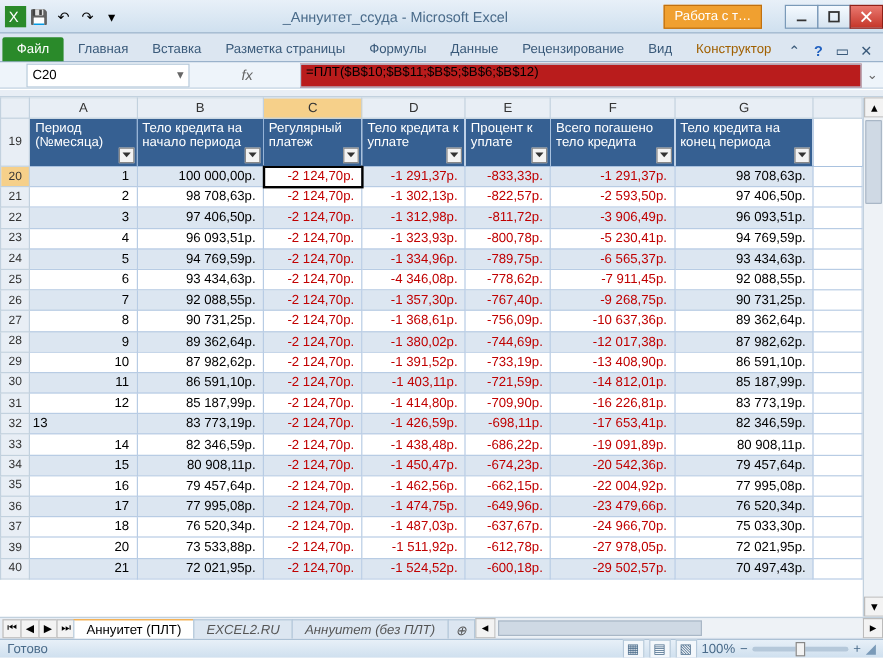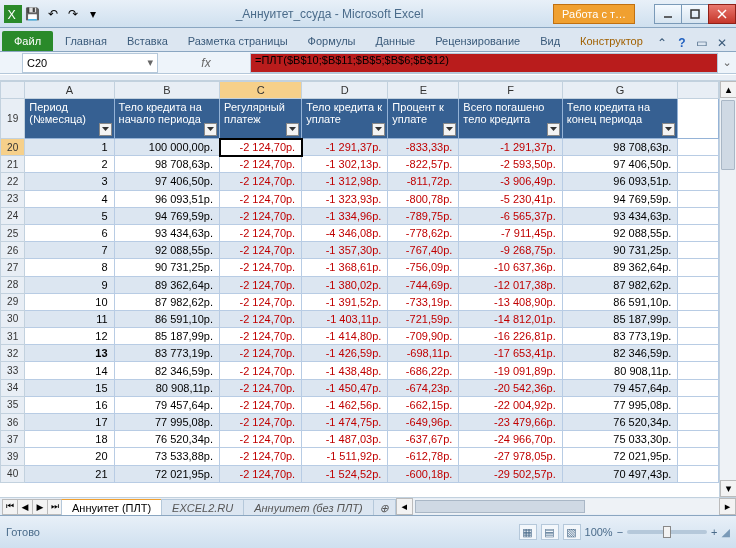--- a/index.html
+++ b/index.html
@@ -66,21 +66,21 @@
 .hscroll-row { height:18px; display:flex; background:#e8eef5; border-top:1px solid #c2d1de; }
 .tabs { display:flex; align-items:center; padding-left:2px; gap:-1px; }
 .tab-nav { display:flex; }
 .tab-nav span { width:16px; height:16px; border:1px solid #bbb; background:#f3f3f3; display:inline-flex; align-items:center; justify-content:center; font-size:9px; margin-right:-1px; }
 .sheet-tab { padding:2px 10px; background:#fff; border:1px solid #b5c8da; border-top:1px solid #f0a030; border-bottom:none; margin-left:-1px; font-size:11px; position:relative; top:1px; }
 .sheet-tab.inactive { background:#dce6f1; border-top-color:#b5c8da; color:#555;font-style:italic; }
 .hscroll { flex:1; display:flex; align-items:center; }
 .hscroll .track { flex:1; height:15px; background:#eef2f6; position:relative; }
 .hscroll .thumb { position:absolute; top:1px; bottom:1px; left:2px; width:170px; background:#cfd9e4; border:1px solid #a9b7c6; }
 
-.statusbar { height:33px; background:linear-gradient(to bottom,#e8f0f8,#cfe0ef); border-top:1px solid #8aa6c1; display:flex; align-items:center; padding:0 6px; font-size:11px; color:#4a6b8a; }
+.statusbar { height:16px; background:linear-gradient(to bottom,#e8f0f8,#cfe0ef); border-top:1px solid #8aa6c1; display:flex; align-items:center; padding:0 6px; font-size:11px; color:#4a6b8a; }
 .statusbar .right { margin-left:auto; display:flex; align-items:center; gap:4px; }
 .zoom-track { width:80px; height:4px; background:#b5c8da; position:relative; border-radius:2px; }
 .zoom-thumb { position:absolute; width:8px; height:12px; background:#f3f3f3; border:1px solid #888; top:-4px; left:36px; }
 .view-btn { width:18px;height:16px;border:1px solid #b5c8da;background:#f3f7fb;display:inline-flex;align-items:center;justify-content:center; }
 
 svg { display:block; }
 </style>
 </head>
 <body>
 
@@ -338,21 +338,21 @@
               <td class="cell">85 187,99р.</td>
               <td class="cell neg">-2 124,70р.</td>
               <td class="cell neg">-1 414,80р.</td>
               <td class="cell neg">-709,90р.</td>
               <td class="cell neg">-16 226,81р.</td>
               <td class="cell">83 773,19р.</td>
               <td class="cell" style="background: rgb(255, 255, 255);"></td>
             </tr>
             <tr class="data band0">
               <td class="rowhdr">32</td>
-              <td class="cell" style="text-align: right; font-weight: bold;">13</td>
+              <td class="cell" style="text-align: left;">13</td>
               <td class="cell">83 773,19р.</td>
               <td class="cell neg">-2 124,70р.</td>
               <td class="cell neg">-1 426,59р.</td>
               <td class="cell neg">-698,11р.</td>
               <td class="cell neg">-17 653,41р.</td>
               <td class="cell">82 346,59р.</td>
               <td class="cell" style="background: rgb(255, 255, 255);"></td>
             </tr>
             <tr class="data band1">
               <td class="rowhdr">33</td>

